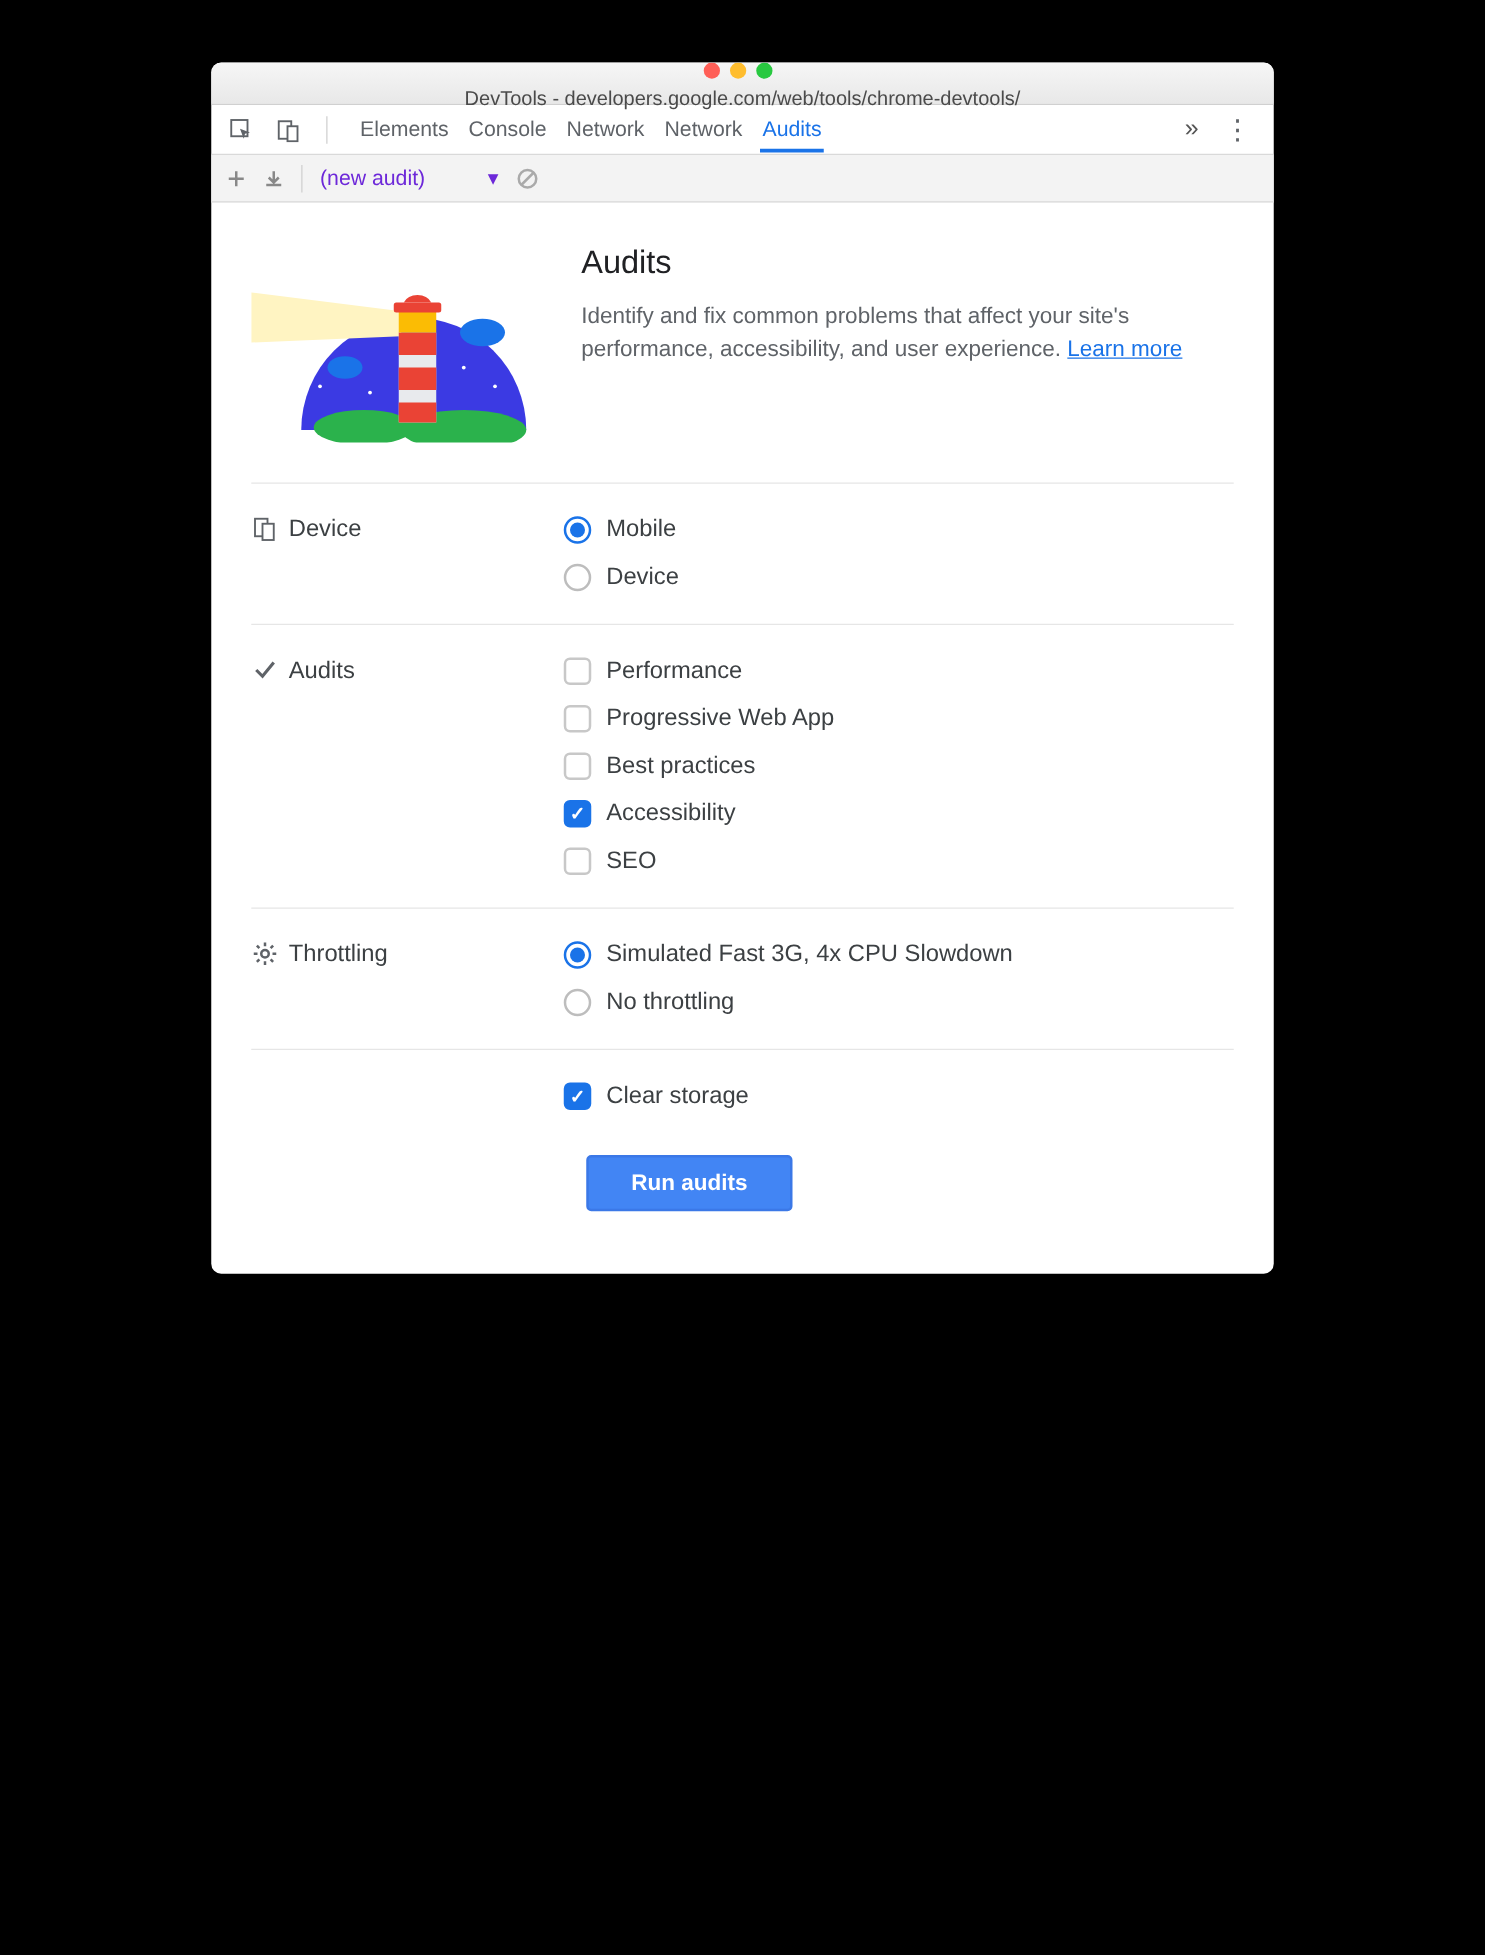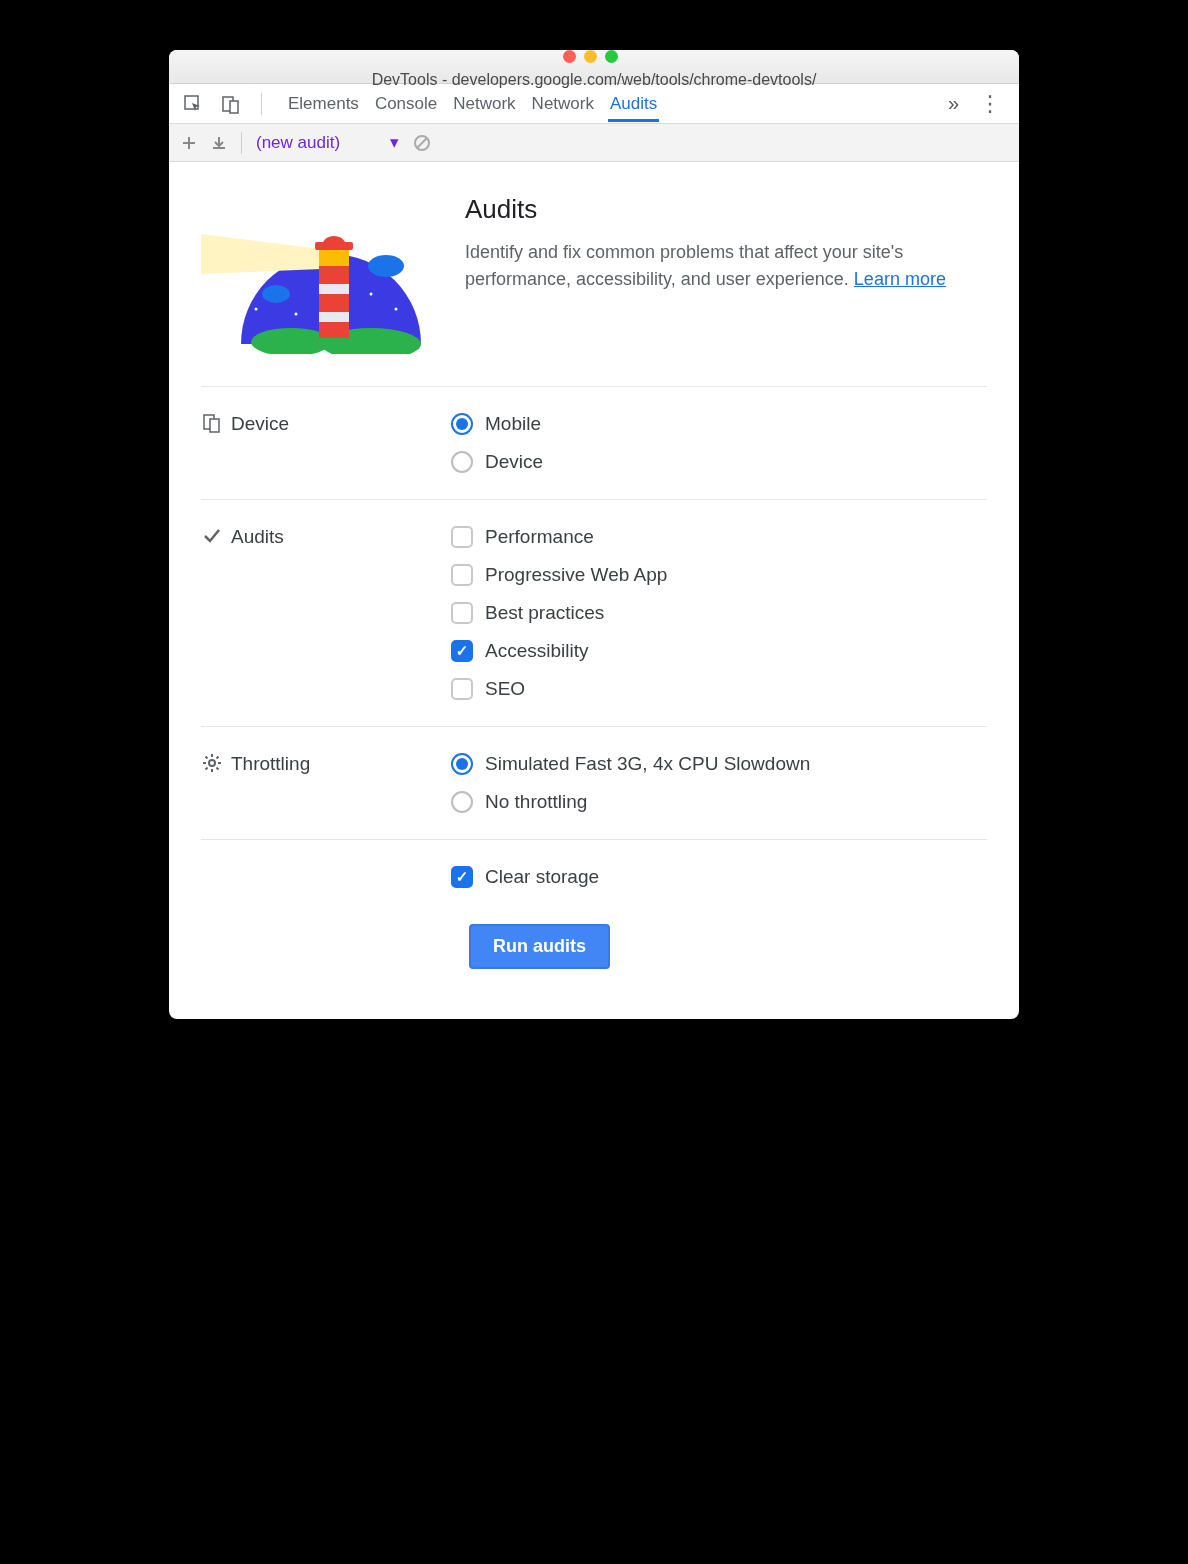--- a/index.html
+++ b/index.html
@@ -89,21 +89,21 @@
   .radio.checked { border-color:#1a73e8; }
   .radio.checked::after { content:""; width:12px; height:12px; border-radius:50%; background:#1a73e8; }
   .checkbox {
     width:22px; height:22px; border-radius:5px; border:2px solid #c8c8c8; display:inline-flex; align-items:center; justify-content:center; background:#fff; color:#fff; font-size:15px; font-weight:bold;
   }
   .checkbox.checked { background:#1a73e8; border-color:#1a73e8; }
   .checkbox.checked::after { content:"✓"; }
   .run-section { padding: 10px 32px 10px 300px; }
   .run-btn {
     background:#4285f4; color:#fff; border:2px solid #3b78e7; font-size:18px; font-weight:600;
-    padding:10px 22px; border-radius:4px; cursor:pointer;
+    padding:10px 34px; border-radius:4px; cursor:pointer;
   }
   
   svg { display:block; }
   .lighthouse-svg { width:100%; height:100%; }
 </style>
 </head>
 <body>
 
 <div class="window">
 

